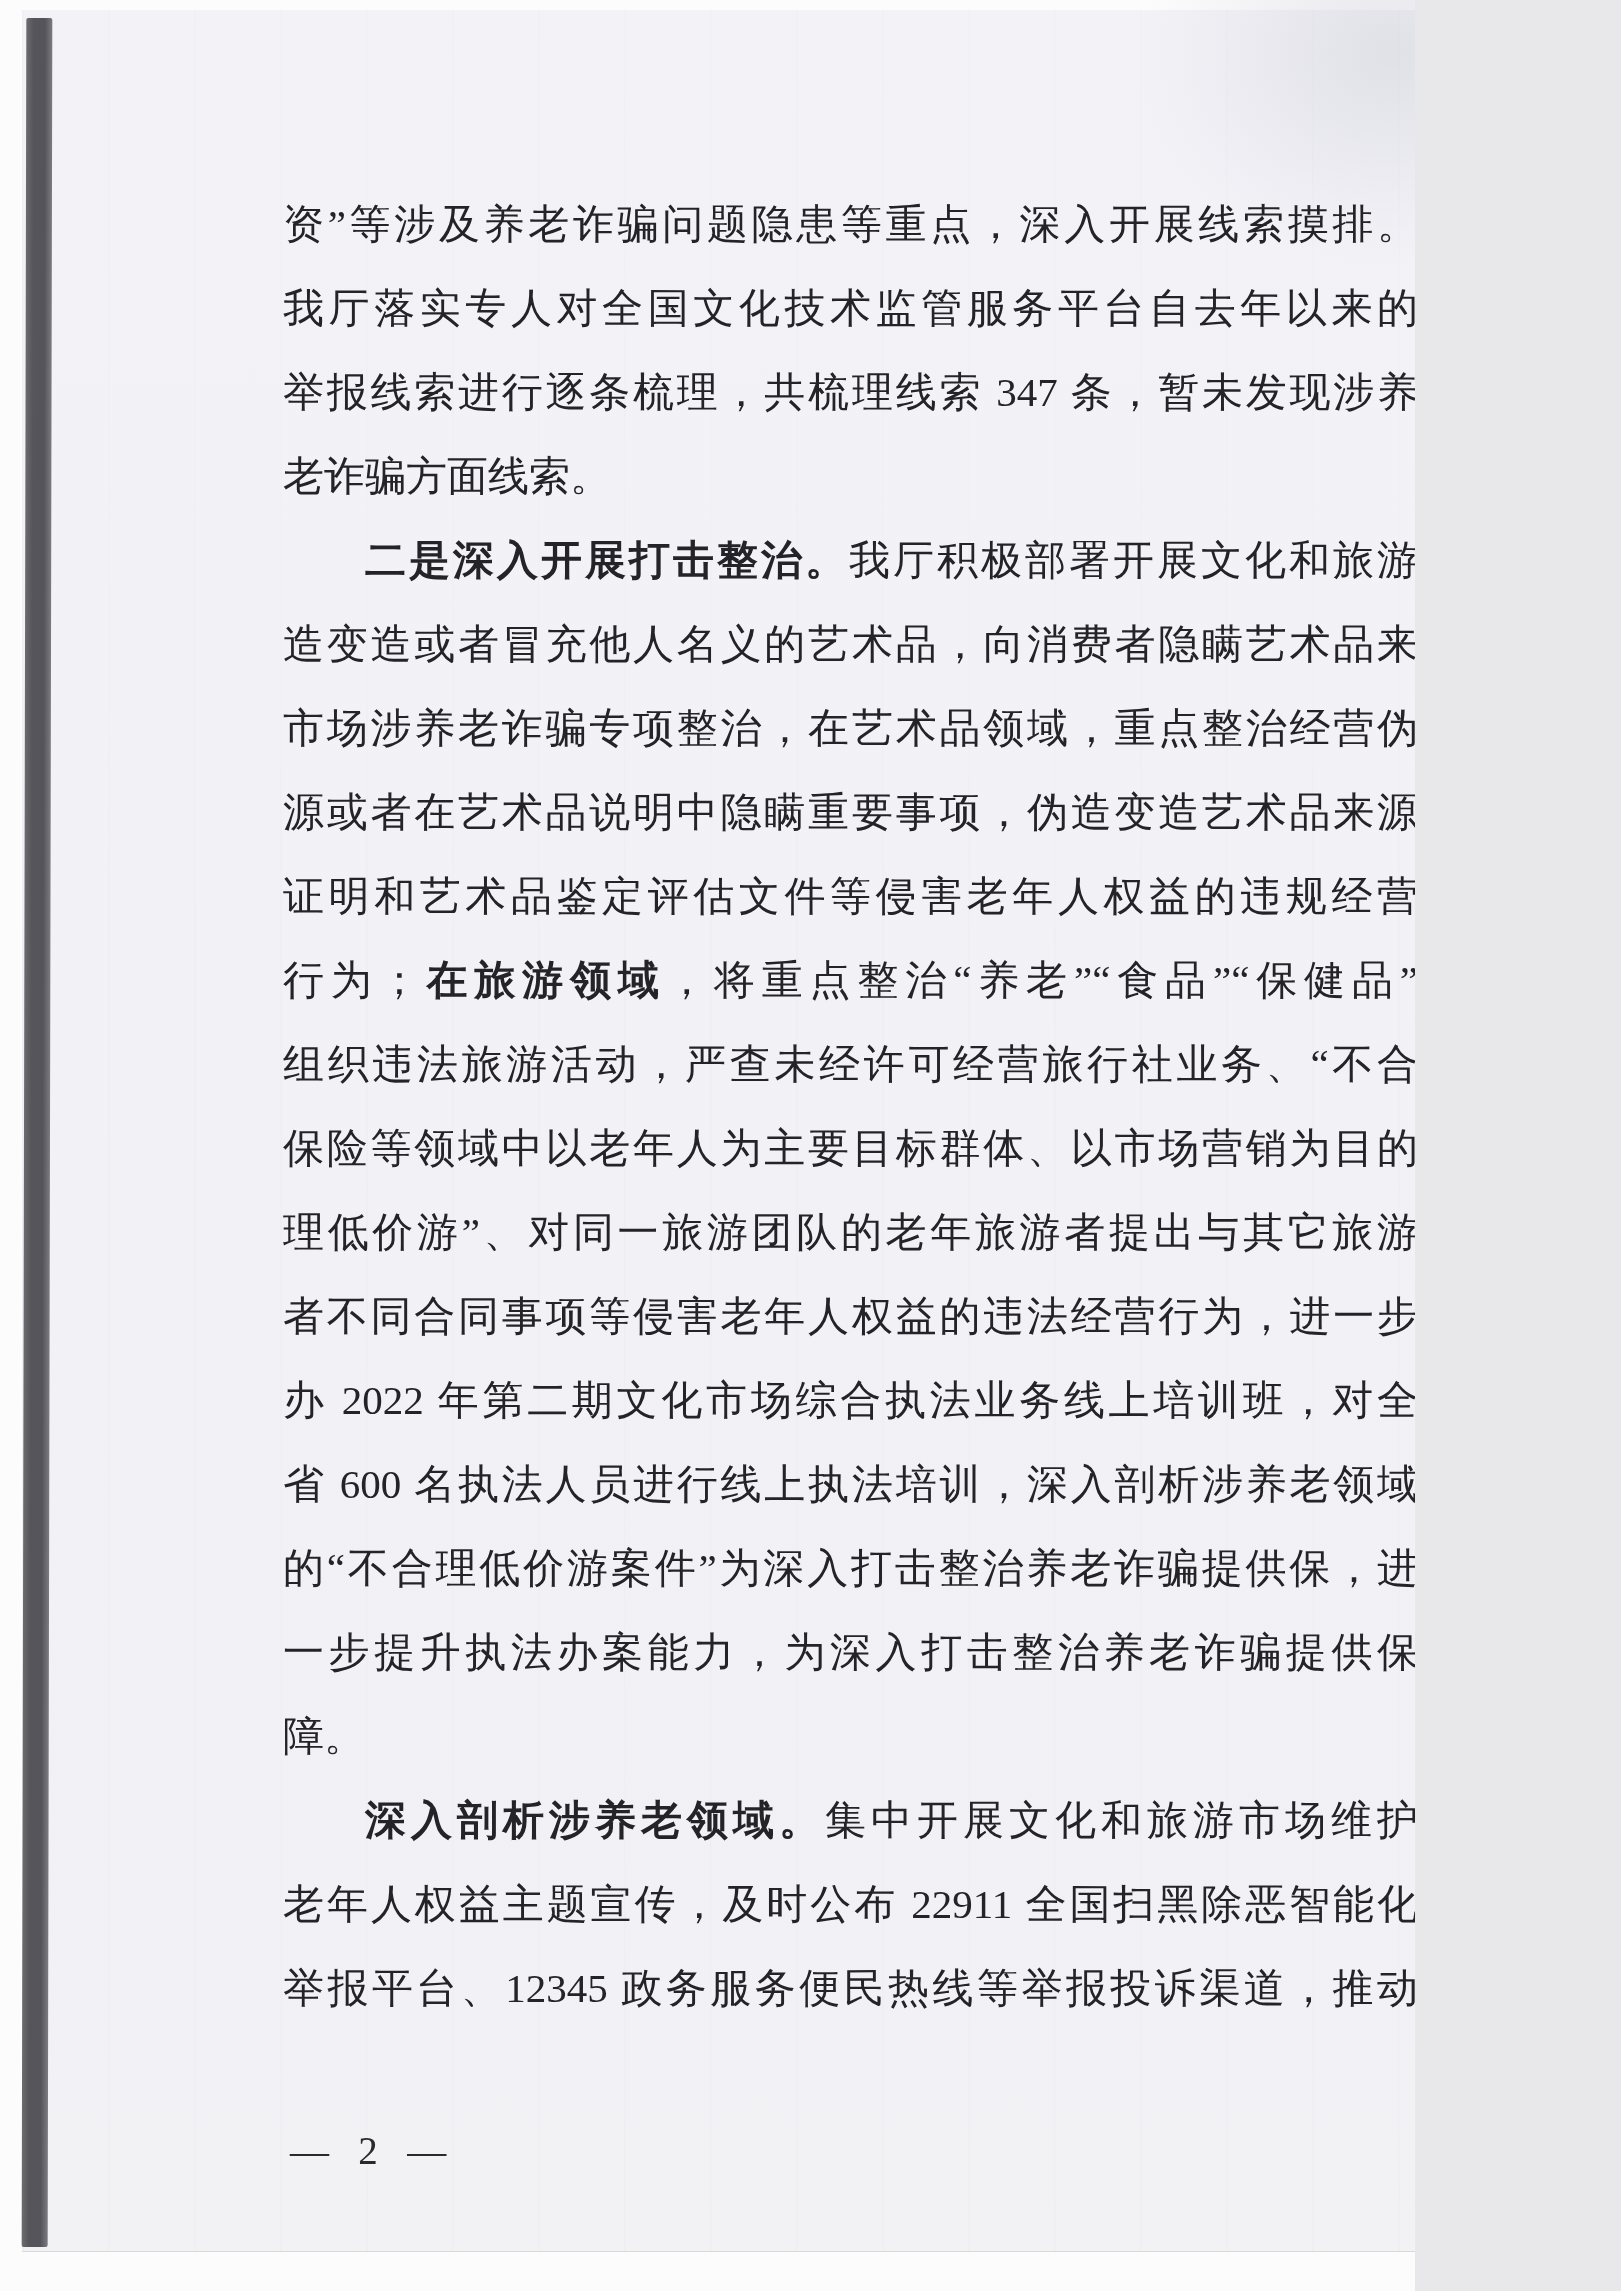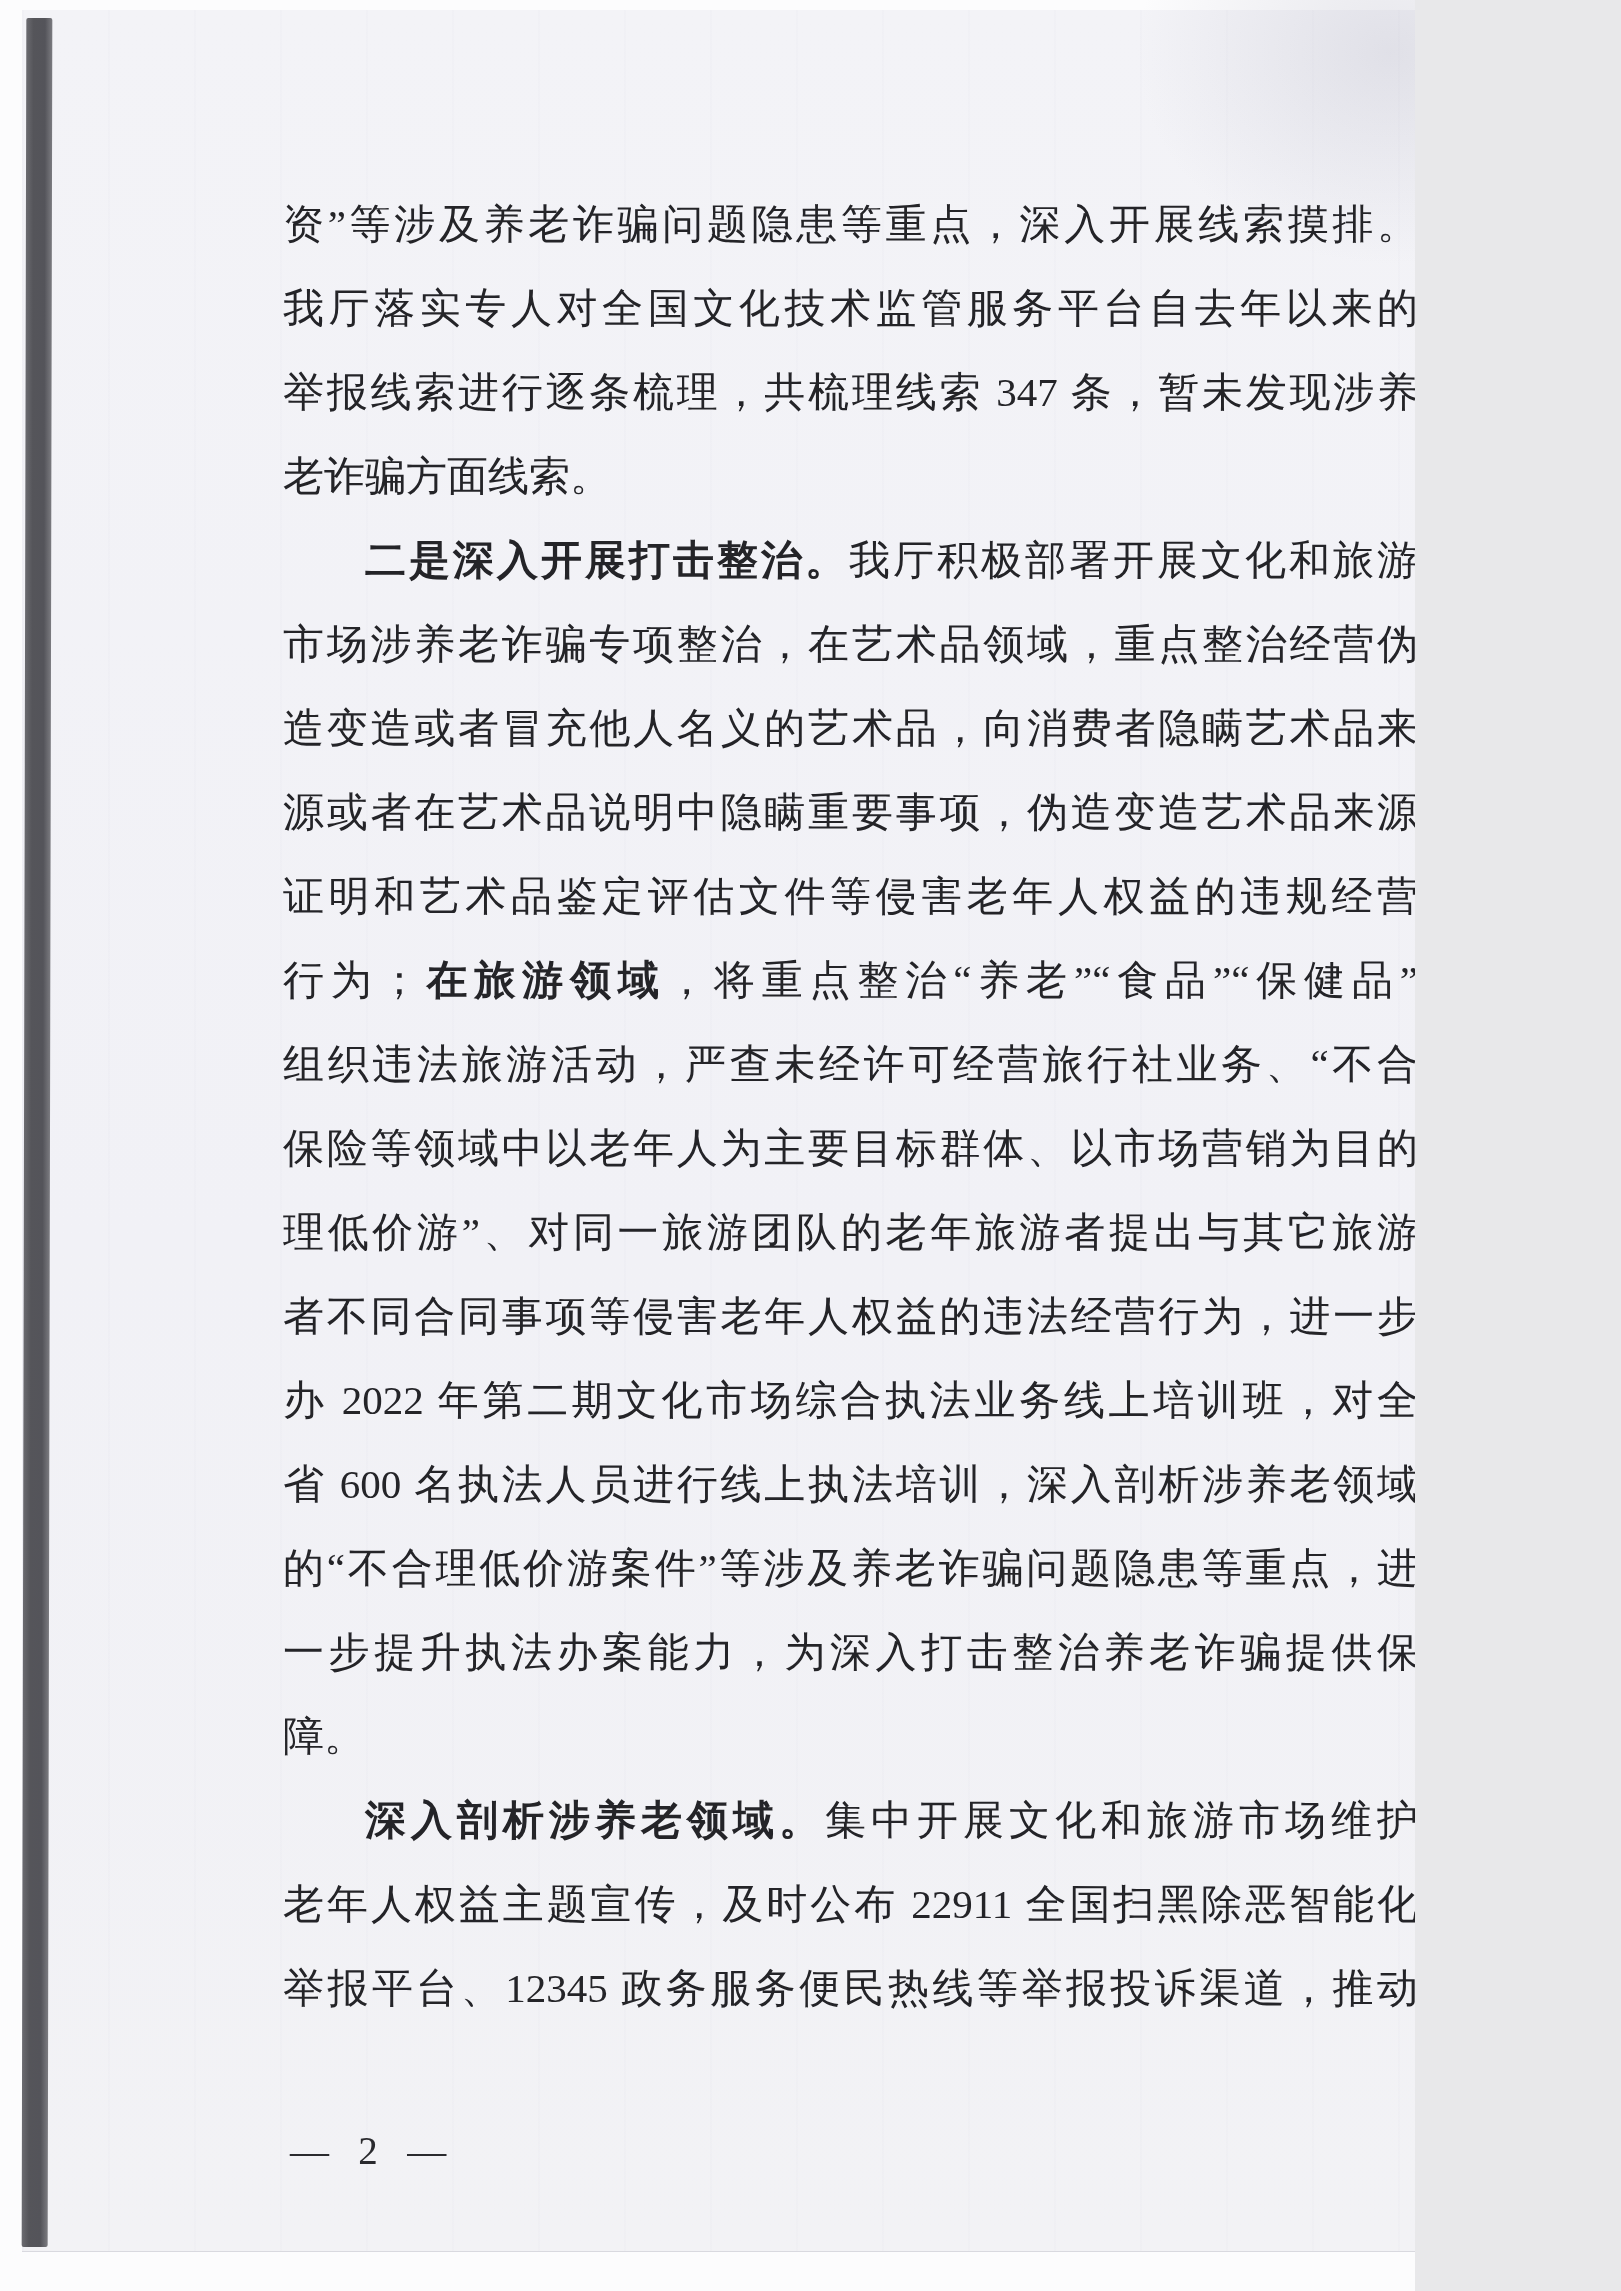--- a/index.html
+++ b/index.html
@@ -87,32 +87,32 @@
   <div class="fold f1"></div>
   <div class="fold f2"></div>
   <div class="speck"></div>
 
   <div class="doc-body">
       <div class="line"><span class="seg">资”等涉及养老诈骗问题隐患等重点，深入开展线索摸排。</span></div>
       <div class="line"><span class="seg">我厅落实专人对全国文化技术监管服务平台自去年以来的</span></div>
       <div class="line"><span class="seg">举报线索进行逐条梳理，共梳理线索 347 条，暂未发现涉养</span></div>
       <div class="line no-just"><span class="seg">老诈骗方面线索。</span></div>
       <div class="line" style="text-indent: 2em;"><span class="seg bold">二是深入开展打击整治。</span><span class="seg">我厅积极部署开展文化和旅游</span></div>
+      <div class="line"><span class="seg">造变造或者冒充他人名义的艺术品，向消费者隐瞒艺术品来</span></div>
       <div class="line"><span class="seg">市场涉养老诈骗专项整治，在艺术品领域，重点整治经营伪</span></div>
-      <div class="line"><span class="seg">造变造或者冒充他人名义的艺术品，向消费者隐瞒艺术品来</span></div>
       <div class="line"><span class="seg">源或者在艺术品说明中隐瞒重要事项，伪造变造艺术品来源</span></div>
       <div class="line"><span class="seg">证明和艺术品鉴定评估文件等侵害老年人权益的违规经营</span></div>
       <div class="line"><span class="seg">行为；</span><span class="seg bold">在旅游领域</span><span class="seg">，将重点整治“养老”“食品”“保健品”</span></div>
       <div class="line"><span class="seg">组织违法旅游活动，严查未经许可经营旅行社业务、“不合</span></div>
       <div class="line"><span class="seg">保险等领域中以老年人为主要目标群体、以市场营销为目的</span></div>
       <div class="line"><span class="seg">理低价游”、对同一旅游团队的老年旅游者提出与其它旅游</span></div>
       <div class="line"><span class="seg">者不同合同事项等侵害老年人权益的违法经营行为，进一步</span></div>
       <div class="line"><span class="seg">办 2022 年第二期文化市场综合执法业务线上培训班，对全</span></div>
       <div class="line"><span class="seg">省 600 名执法人员进行线上执法培训，深入剖析涉养老领域</span></div>
-      <div class="line"><span class="seg">的“不合理低价游案件”等涉及养老诈骗问题隐患等重点，进</span></div>
+      <div class="line"><span class="seg">的“不合理低价游案件”为深入打击整治养老诈骗提供保，进</span></div>
       <div class="line"><span class="seg">一步提升执法办案能力，为深入打击整治养老诈骗提供保</span></div>
       <div class="line no-just"><span class="seg">障。</span></div>
       <div class="line" style="text-indent: 2em;"><span class="seg bold">深入剖析涉养老领域。</span><span class="seg">集中开展文化和旅游市场维护</span></div>
       <div class="line"><span class="seg">老年人权益主题宣传，及时公布 22911 全国扫黑除恶智能化</span></div>
       <div class="line"><span class="seg">举报平台、12345 政务服务便民热线等举报投诉渠道，推动</span></div>
     </div>
 
   <div class="page-num">— 2 —</div>
 </div>
 

